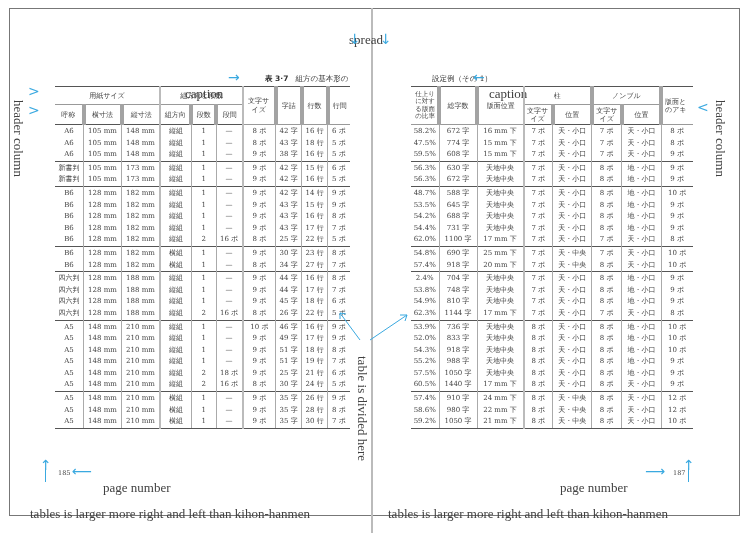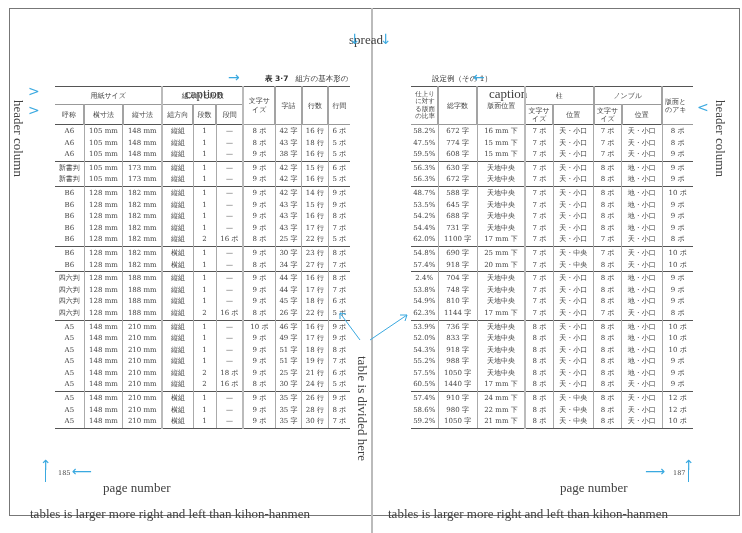--- a/index.html
+++ b/index.html
@@ -13,21 +13,21 @@
   .anno-lg { font-size:13px; }
   .anno-vert { writing-mode:vertical-rl; font-size:13px; }
   .anno-arrow { position:absolute; color:#3aa9e0; font-family:"DejaVu Sans", sans-serif; font-size:14px; line-height:1; }
 
   .caption { position:absolute; font-size:7.5px; color:#333; white-space:nowrap;margin-left:20px; }
   .caption b { font-family:"DejaVu Sans", sans-serif; font-size:7.5px; }
 
   table.t { position:absolute; border-collapse:collapse; font-size:7px; color:#444; }
   table.t th, table.t td { padding:0 2px; text-align:center; white-space:nowrap; font-weight:normal; }
   table.t thead tr:first-child th { border-top:1.5px solid #555; }
-  table.t thead th { border-bottom:1px solid #999; border-left:2px solid #a3a3a3; }
+  table.t thead th { border-bottom:1px solid #999; border-left:4px solid #a3a3a3; }
   table.t thead tr:last-child th { border-bottom:1.5px solid #555;margin-top:32px; }
   table.t th:first-child, table.t td:first-child { border-left:none; }
   table.t td { border-left:1px solid #aaa; height:11.6px; line-height:11.6px; }
   table.t td.thick { border-left:2px solid #bbb; }
   table.t th.thick { border-left:2px solid #bbb; }
   table.t tr.gstart td { border-top:1px solid #555; }
   table.t tr.first td { border-top:none; }
   table.t tbody tr:last-child td { border-bottom:1.5px solid #555; }
   table.t tbody tr.gstart td { padding-top:1px; }
   .pagenum { position:absolute; font-size:6.5px; color:#444; }

